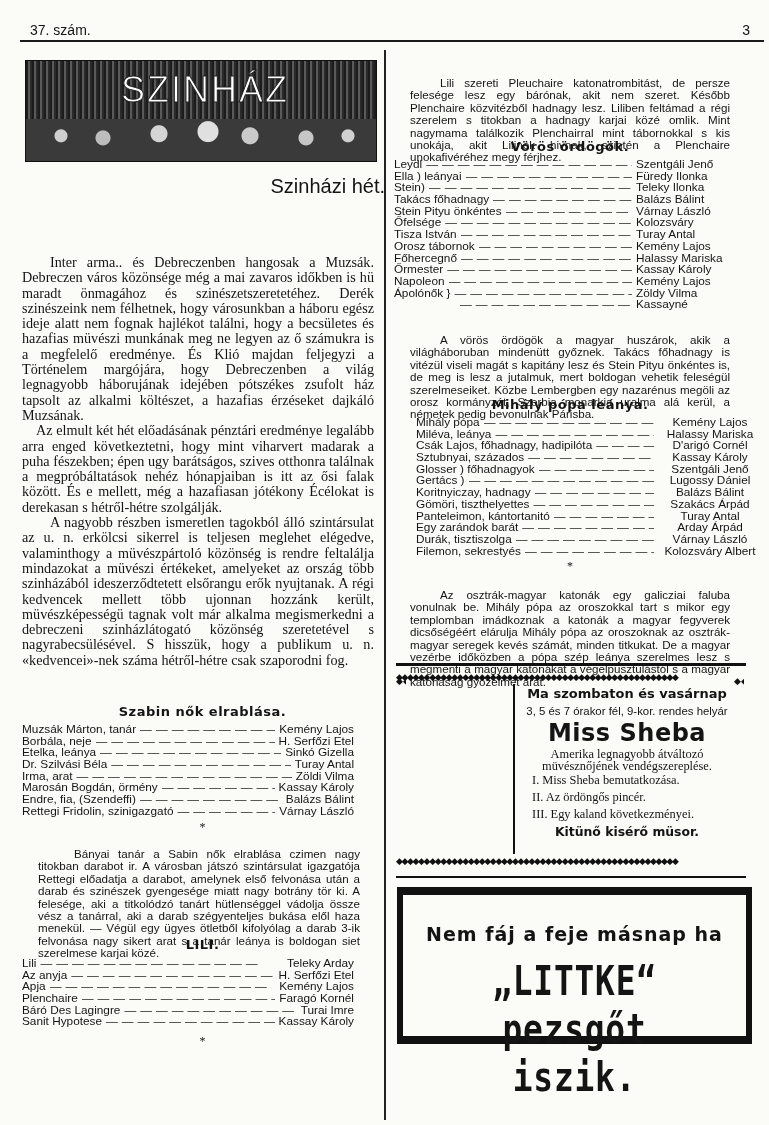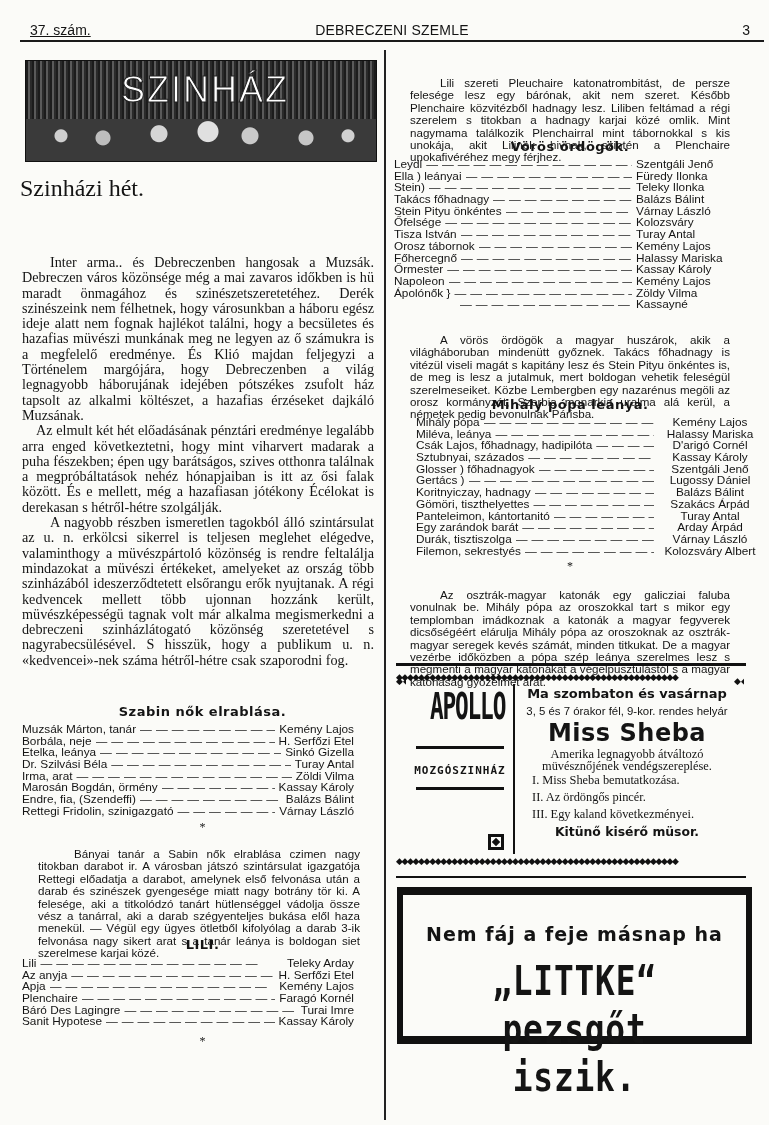--- a/index.html
+++ b/index.html
@@ -1,21 +1,21 @@
 <!DOCTYPE html>
 <html><head>
 <meta charset="utf-8">
 <style>
   html, body { margin:0; padding:0; background:#fbfbf8; }
   body { width:769px; height:1125px; position:relative; overflow:hidden; color:#141414;
          font-family:"Liberation Serif", serif; }
   .abs { position:absolute; }
   .header { left:20px; top:20px; width:744px; height:20px; border-bottom:2px solid #1a1a1a;
             font-family:"Liberation Sans", sans-serif; font-size:14px; }
-  .header .l { position:absolute; left:10px; top:2px;text-decoration:underline; }
+  .header .l { position:absolute; left:10px; top:2px; }
   .header .c { position:absolute; left:0; right:0; text-align:center; top:2px; letter-spacing:0.2px; }
   .header .r { position:absolute; right:14px; top:2px; }
   .vrule { left:384px; top:50px; width:2px; height:1070px; background:#222; }
 
   
   .banner { left:25px; top:60px; width:350px; height:100px; background:#2b2b2b;
             background-image: repeating-linear-gradient(90deg,#1c1c1c 0 2px,#5a5a5a 2px 4px,#2a2a2a 4px 6px);
             overflow:hidden; border:1px solid #111; }
   .banner .crowd { position:absolute; left:0; right:0; bottom:0; height:42px;
             background: radial-gradient(circle at 10% 40%, #cfcfcf 0 6px, transparent 7px),
@@ -23,21 +23,21 @@
                         radial-gradient(circle at 38% 35%, #d5d5d5 0 8px, transparent 9px),
                         radial-gradient(circle at 52% 30%, #e0e0e0 0 10px, transparent 11px),
                         radial-gradient(circle at 64% 40%, #cacaca 0 8px, transparent 9px),
                         radial-gradient(circle at 80% 45%, #c6c6c6 0 7px, transparent 8px),
                         radial-gradient(circle at 92% 40%, #d0d0d0 0 6px, transparent 7px),
                         #3a3a3a; }
   .banner .title { position:absolute; left:95px; top:8px; width:140px; text-align:right;
             font-family:"Liberation Sans", sans-serif; font-size:36px; letter-spacing:2px; color:#fff;
             -webkit-text-stroke:1px #222; font-weight:normal; }
 
-  .h-serif { font-family:Liberation Serif, serif; font-size:24px; text-align:left; }
+  .h-serif { font-family:Liberation Sans, sans-serif; font-size:20px; text-align:right; }
   .body-text { font-size:14.2px; line-height:15.3px; text-align:justify; }
   .body-text p { margin:0; text-indent:28px; }
   .small-text { font-size:11.6px; line-height:12.4px; text-align:justify; font-family:"Liberation Sans", sans-serif; }
   .small-text p { margin:16px; text-indent:36px; }
   .sec-title { font-family:"DejaVu Sans", sans-serif; font-weight:bold; font-size:13px; text-align:center; letter-spacing:0.5px; }
   .cast { font-family:"Liberation Sans", sans-serif; font-size:11.8px; line-height:11.7px; }
   .cast .row { display:flex; position:relative; height:11.7px; }
   .cast .role { white-space:nowrap; }
   .cast .dash { flex:1; overflow:hidden; white-space:nowrap; letter-spacing:4px; margin:0 4px; color:#222; }
   .cast .actor { white-space:nowrap; width:auto; }
@@ -73,21 +73,20 @@
   .littke .l2 { position:absolute; left:0; right:0; top:62px; text-align:center; font-family:"DejaVu Sans Mono", monospace;
                 font-weight:bold; font-size:40px; line-height:48px; transform:scaleX(0.82); letter-spacing:1px; }
   .thickrule { left:396px; top:663px; width:350px; height:3px; background:#111; }
   .thinrule2 { left:396px; top:876px; width:350px; height:2px; background:#111; }
 </style>
 </head>
 <body>
 
 <div class="abs header">
   <span class="l">37. szám.</span>
-  <span class="c">DEBRECZENI SZEMLE</span>
   <span class="r">3</span>
 </div>
 <div class="abs vrule"></div>
 
 <div class="abs banner">
   <div class="crowd"></div>
   <div class="title">SZINHÁZ</div>
 </div>
 
 <div class="abs h-serif" style="left:20px; top:175px; width:365px;">Szinházi hét.</div>
@@ -323,30 +322,20 @@
 <div class="abs small-text" style="left:394px; top:573px; width:352px;">
   <p style="text-indent:30px">Az osztrák-magyar katonák egy galicziai faluba vonulnak be. Mihály pópa az oroszokkal tart s mikor egy templomban imádkoznak a katonák a magyar fegyverek dicsőségéért elárulja Mihály pópa az oroszoknak az osztrák-magyar seregek kevés számát, minden titkukat. De a magyar vezérbe időközben a pópa szép leánya szerelmes lesz s megmenti a magyar katonákat a végelpusztulástól s a magyar katonaság győzelmet arat.</p>
 </div>
 
 <div class="abs thickrule"></div>
 <div class="abs apollo">
   <div class="dots-h" style="top:0;">◆◆◆◆◆◆◆◆◆◆◆◆◆◆◆◆◆◆◆◆◆◆◆◆◆◆◆◆◆◆◆◆◆◆◆◆◆◆◆◆◆◆◆◆◆◆◆◆◆◆◆</div>
   <div class="dots-h" style="bottom:0;">◆◆◆◆◆◆◆◆◆◆◆◆◆◆◆◆◆◆◆◆◆◆◆◆◆◆◆◆◆◆◆◆◆◆◆◆◆◆◆◆◆◆◆◆◆◆◆◆◆◆◆</div>
   <div class="dots-v" style="left:0;">◆◆◆◆◆◆◆◆◆◆◆◆◆◆◆◆◆◆◆◆◆◆◆◆◆</div>
   <div class="dots-v" style="right:0;">◆◆◆◆◆◆◆◆◆◆◆◆◆◆◆◆◆◆◆◆◆◆◆◆◆</div>
-  <div class="left">
-    <div class="big">APOLLO</div>
-    <div class="rule" style="top:62px;"></div>
-    <div class="mozgo">MOZGÓSZINHÁZ</div>
-    <div class="rule" style="top:103px;"></div>
-    <div class="box-icon">
-        <i></i>
-        <b></b>
-      </div>
-  </div>
   <div class="sep"></div>
   <div class="right">
     <div class="r1">Ma szombaton és vasárnap</div>
     <div class="r2">3, 5 és 7 órakor fél, 9-kor. rendes helyár</div>
     <div class="r3">Miss Sheba</div>
     <div class="r4">Amerika legnagyobb átváltozó müvésznőjének vendégszereplése.</div>
     <div class="list">
       <div>I. Miss Sheba bemutatkozása.</div>
       <div>II. Az ördöngős pincér.</div>
       <div>III. Egy kaland következményei.</div>

